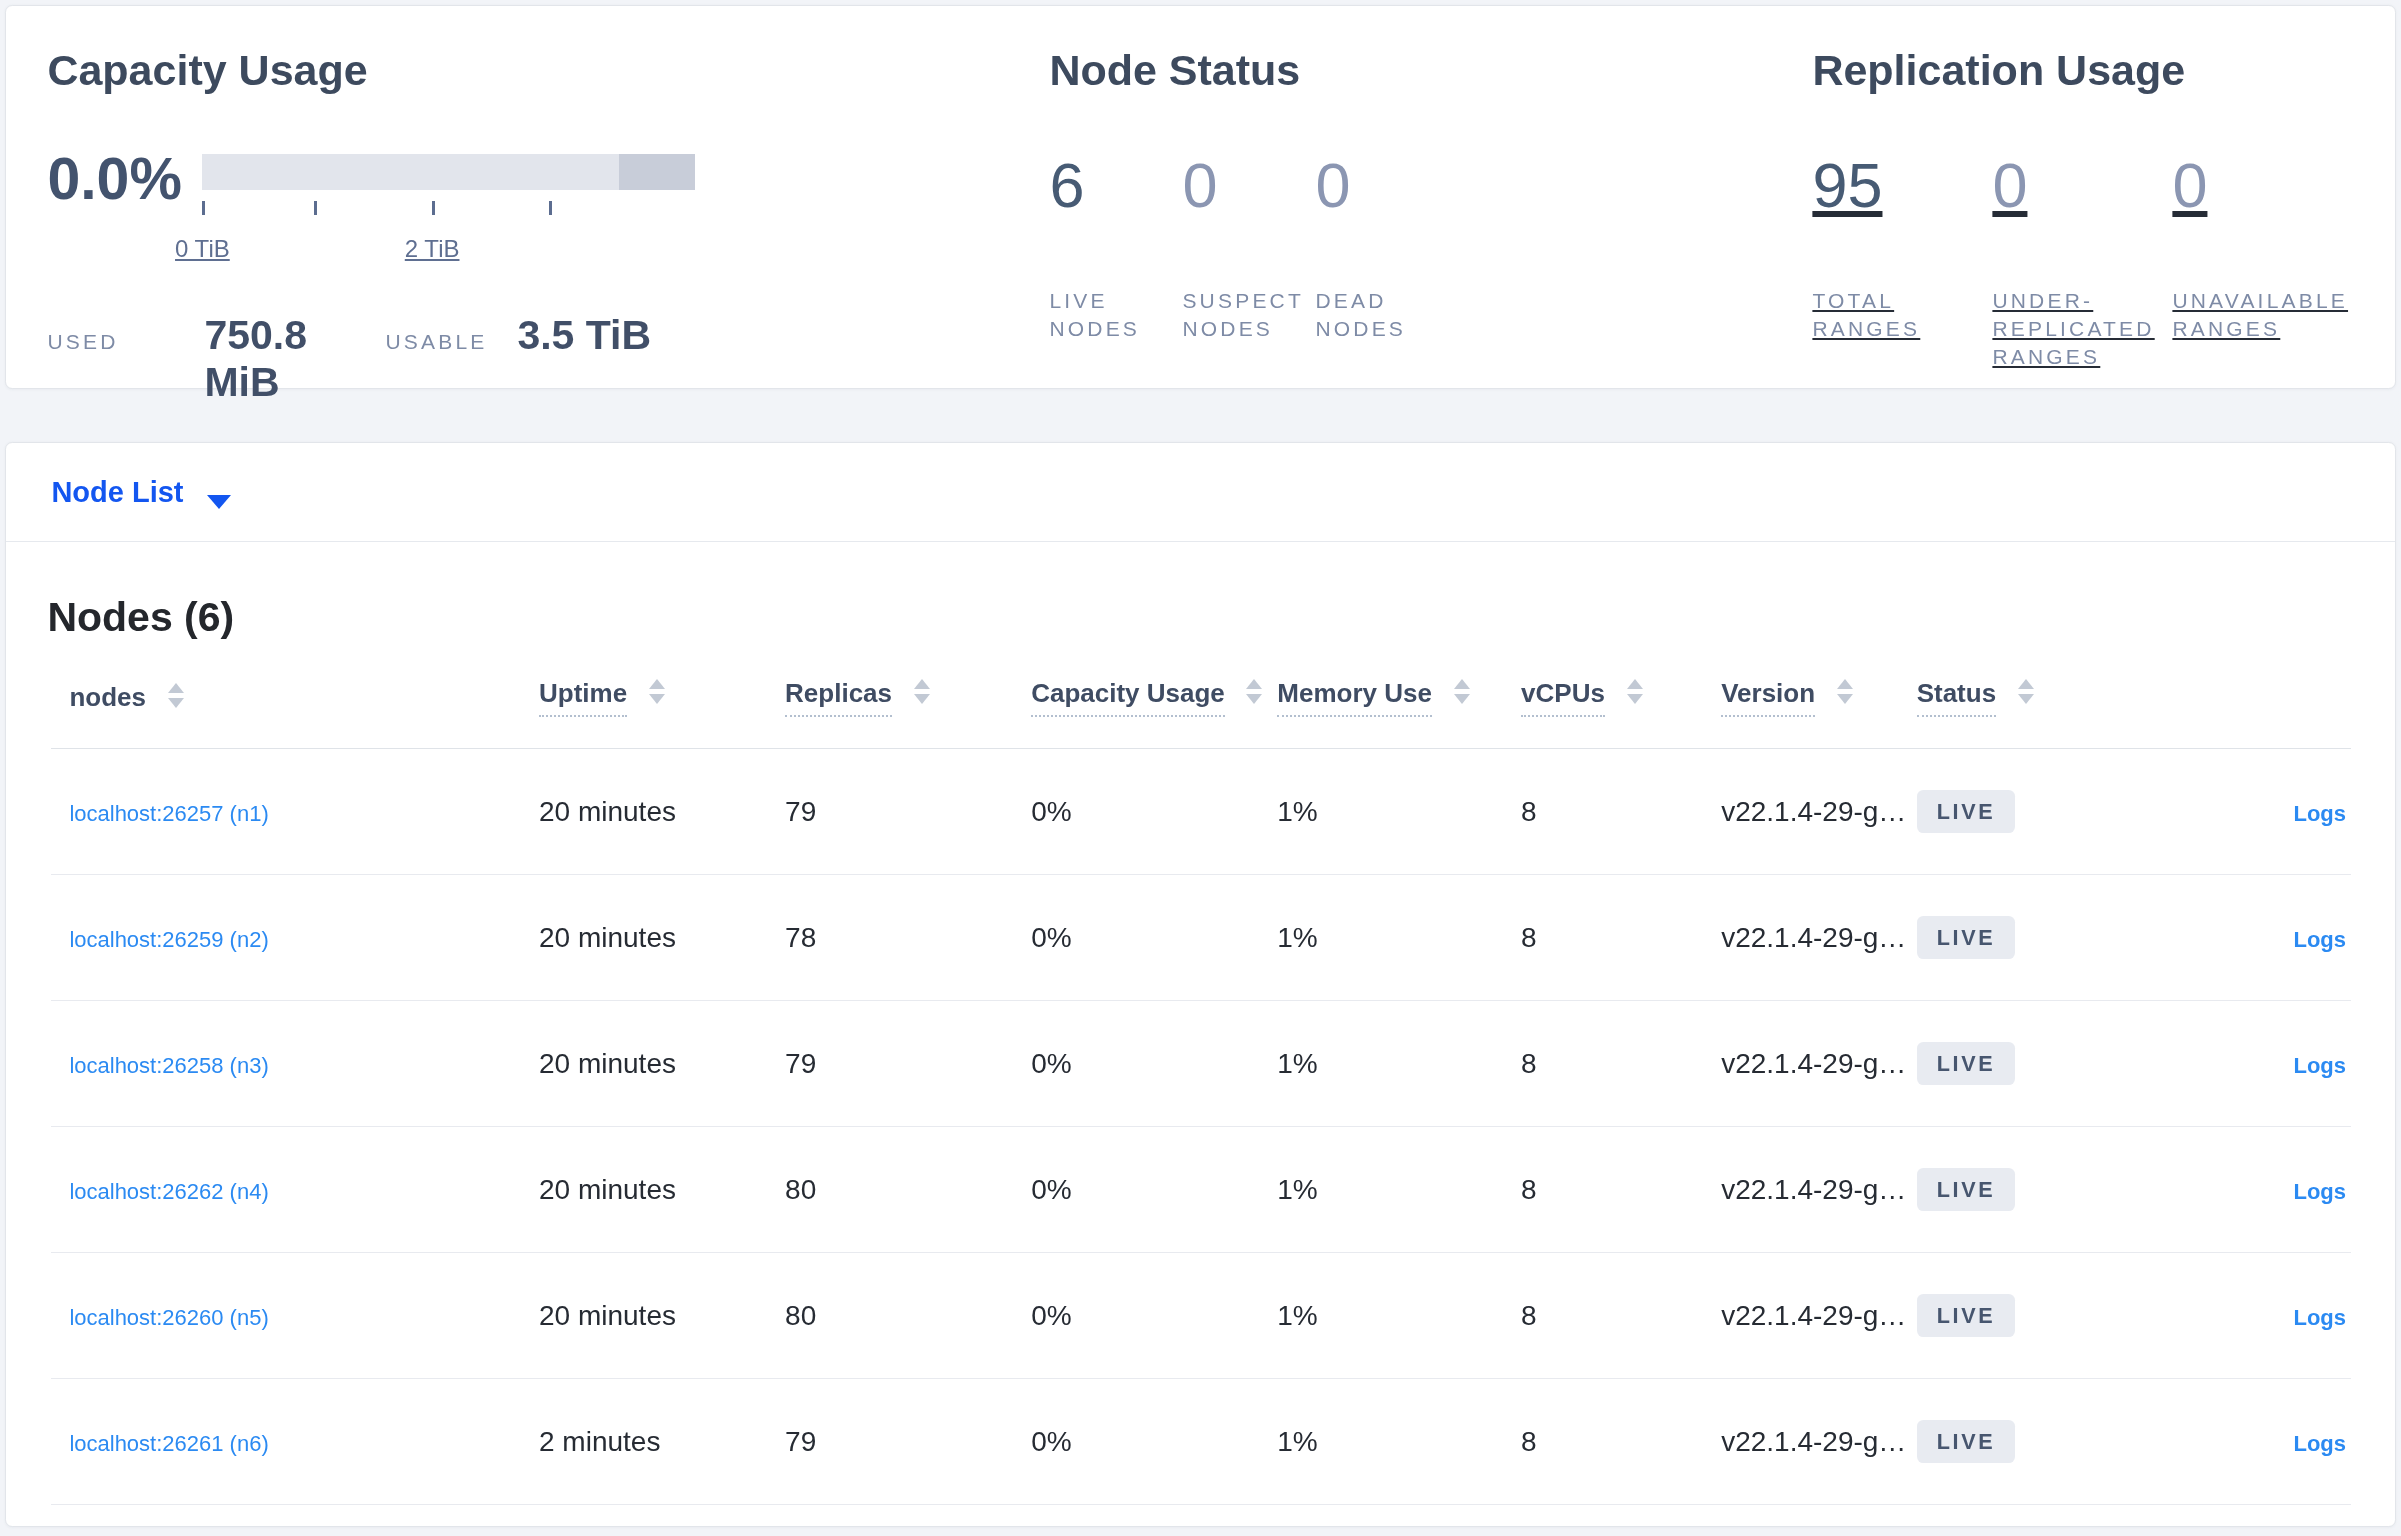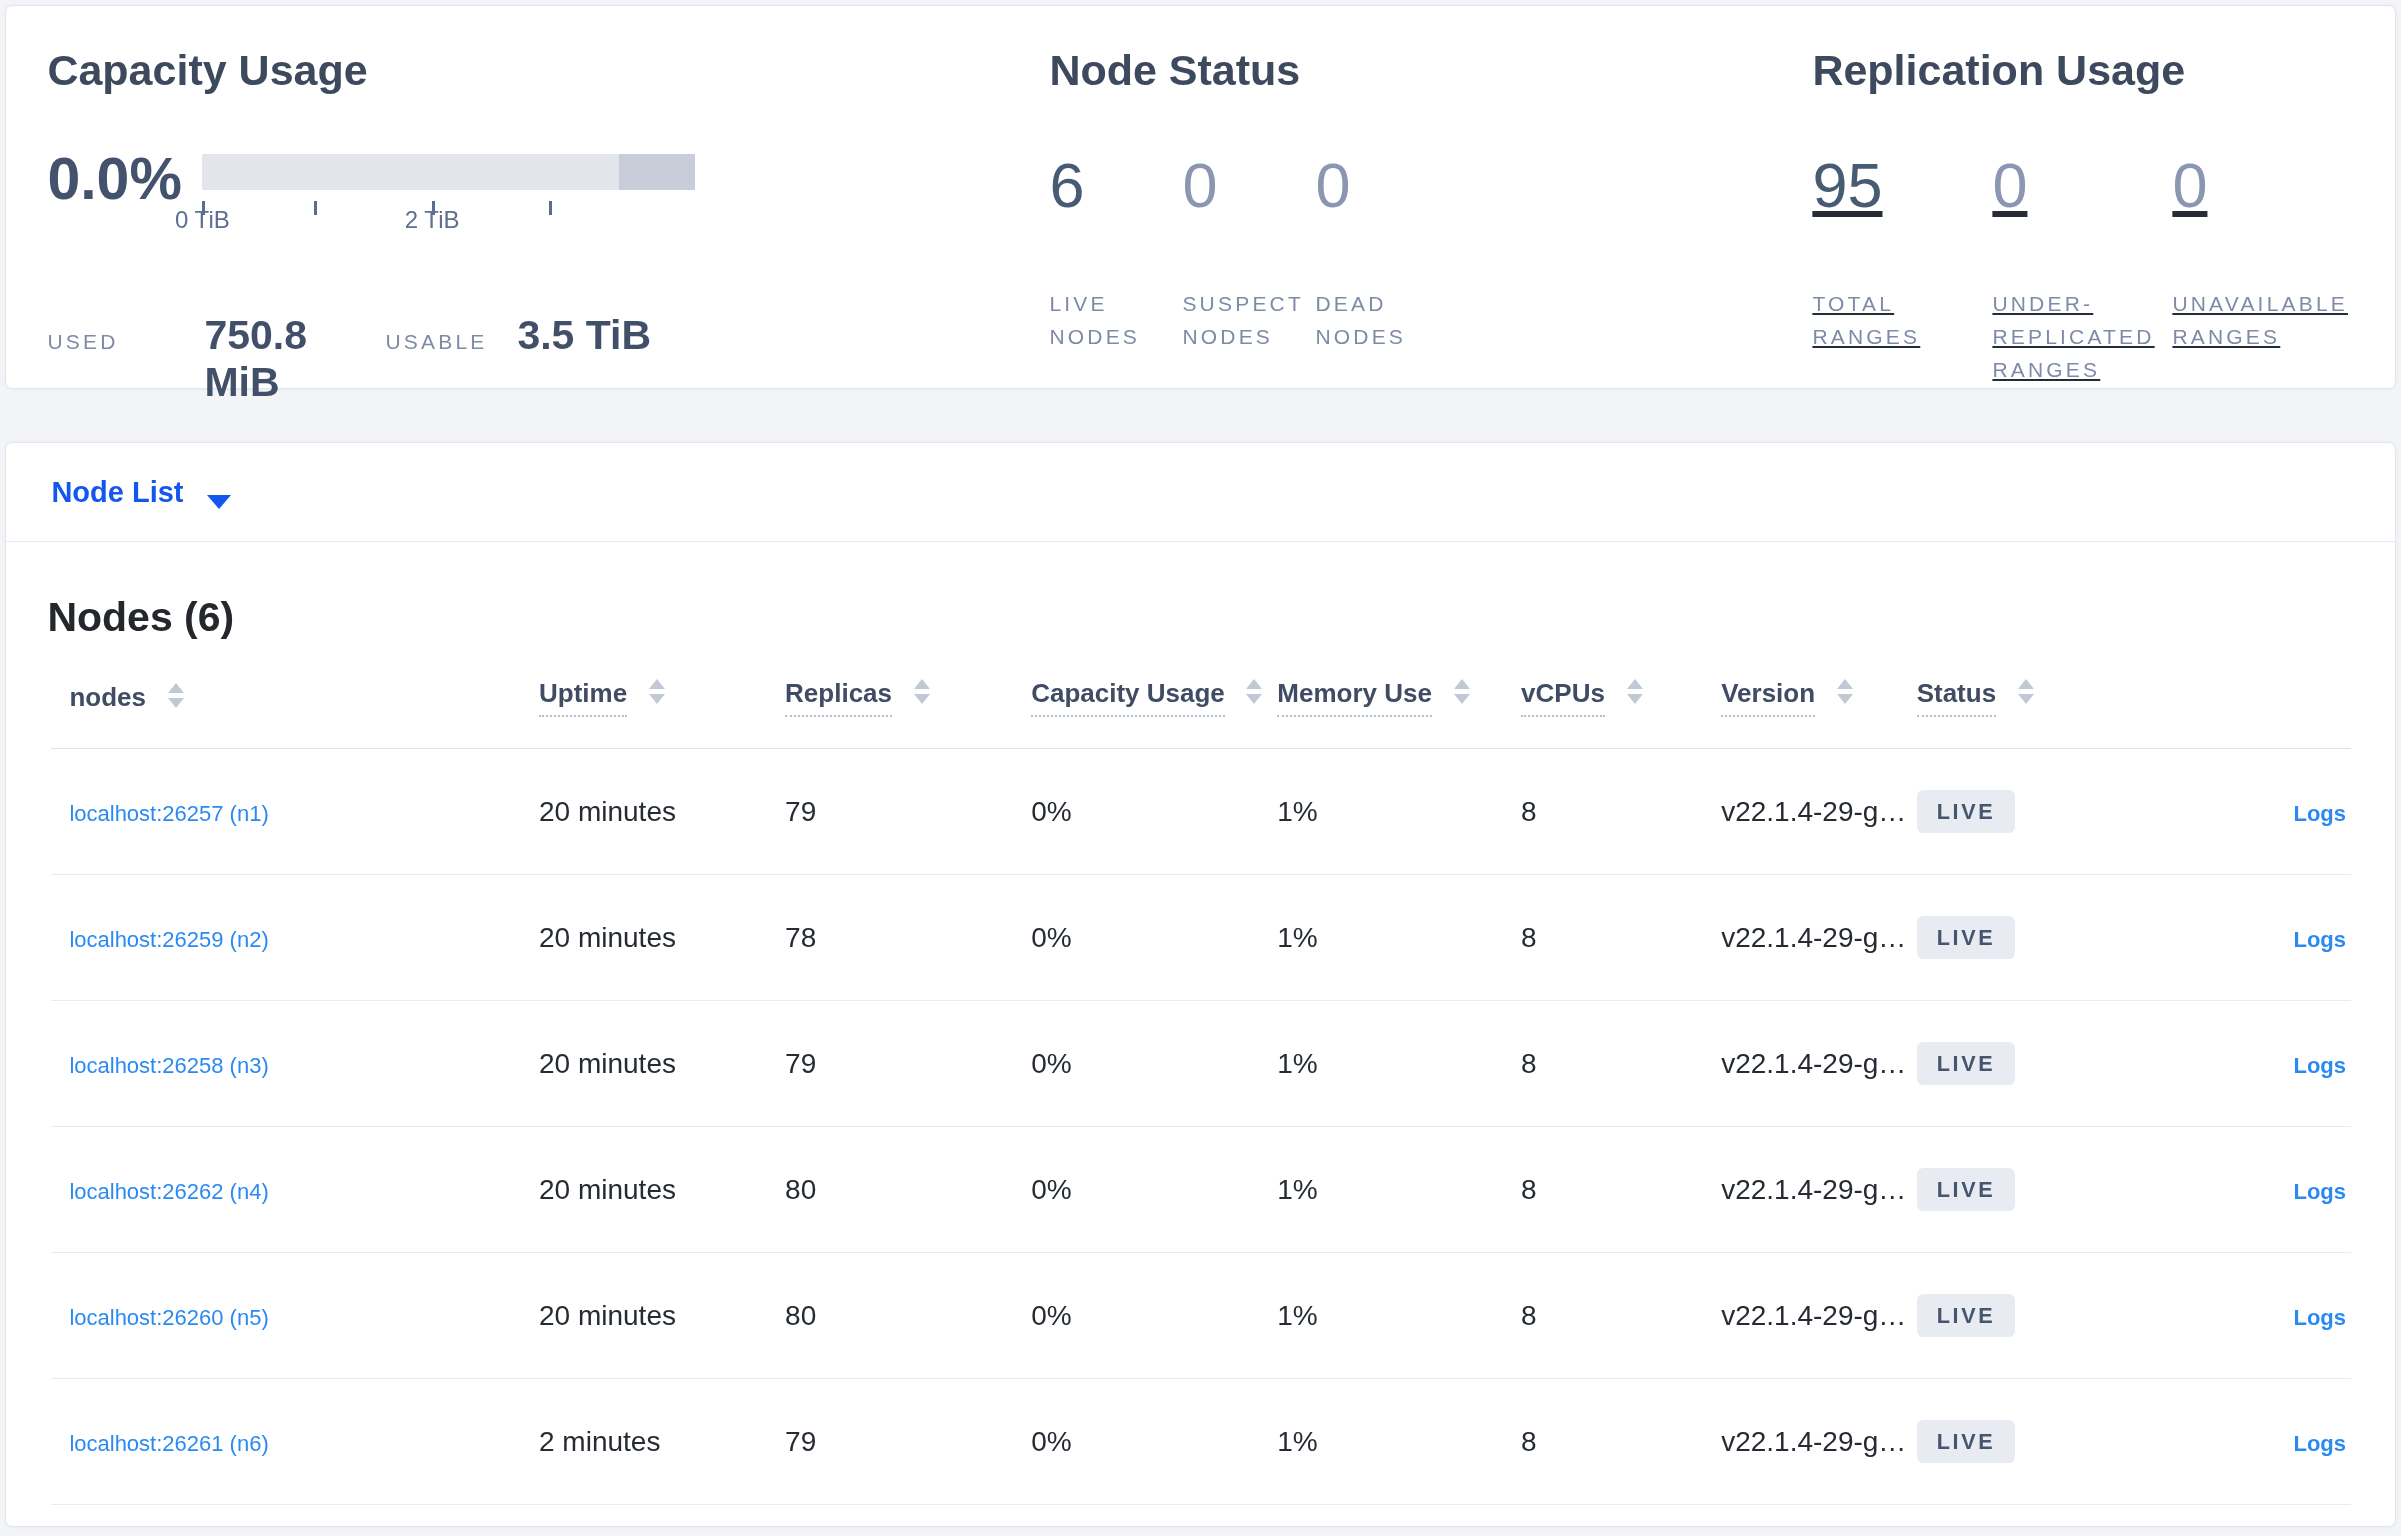--- a/index.html
+++ b/index.html
@@ -34,42 +34,42 @@
   
   .cap-row { display:flex; align-items:flex-start; }
   .cap-pct {
     width:155px; font-size:59px; line-height:63px; font-weight:700; color:#43536e;
   }
   .bar-wrap { position:relative; width:493px; margin-top:5.4px; height:108px; }
   .bar { width:493px; height:36px; background:#e2e5ec; position:relative; overflow:hidden; }
   .bar-dark { position:absolute; right:0; top:0; height:36px; width:15.4%; background:#c8cdd9; }
   .tick { position:absolute; top:47px; width:2.7px; height:14.4px; background:#5c6d90; }
   .tick-label {
-    position:absolute; top:52px; transform:translateX(-50%);
-    font-size:24px; color:#5f6f91; white-space:nowrap;
+    position:absolute; top:81px; transform:translateX(-50%);
+    font-size:24px; color:#5f6f91; white-space:nowrap;text-decoration:underline;
   }
   .used-row { display:flex; align-items:baseline; margin-top:50px; }
   .mini-label {
     font-size:21px; letter-spacing:3.2px; color:#7e8ba6; font-weight:400;
   }
   .used-row .mini-label.used { width:157px; }
   .used-row .big-val { font-size:41px; font-weight:700; color:#414f68; }
   .used-row .big-val.first { width:181px; }
   .used-row .mini-label.usable { width:132px; }
 
   
   .stats-row { display:flex; }
   .stat-col { display:flex; flex-direction:column; }
   .sec-node .stat-col { width:133px; }
   .sec-repl .stat-col { width:180px;text-decoration:underline; }
   .stat-value { font-size:63px; line-height:74px; font-weight:500; color:#475b74; }
   .stat-col.muted .stat-value { color:#8b96b2; }
   .stat-label {
     margin-top:65px;
-    font-size:21px; line-height:33px; letter-spacing:3.2px; color:#7e8ba6;
+    font-size:21px; line-height:28px; letter-spacing:3.2px; color:#7e8ba6;
     max-width:153px;
   }
 
   
   .nl-header {
     height:99px; display:flex; align-items:center;
     padding-left:45px; border-bottom:1.8px solid #e6e9ee;
   }
   .nl-dropdown { display:inline-flex; align-items:flex-end; cursor:pointer; background:none; border:none; }
   .nl-dropdown-label { font-size:29px; font-weight:700; color:#1356f0; font-family:inherit; }

